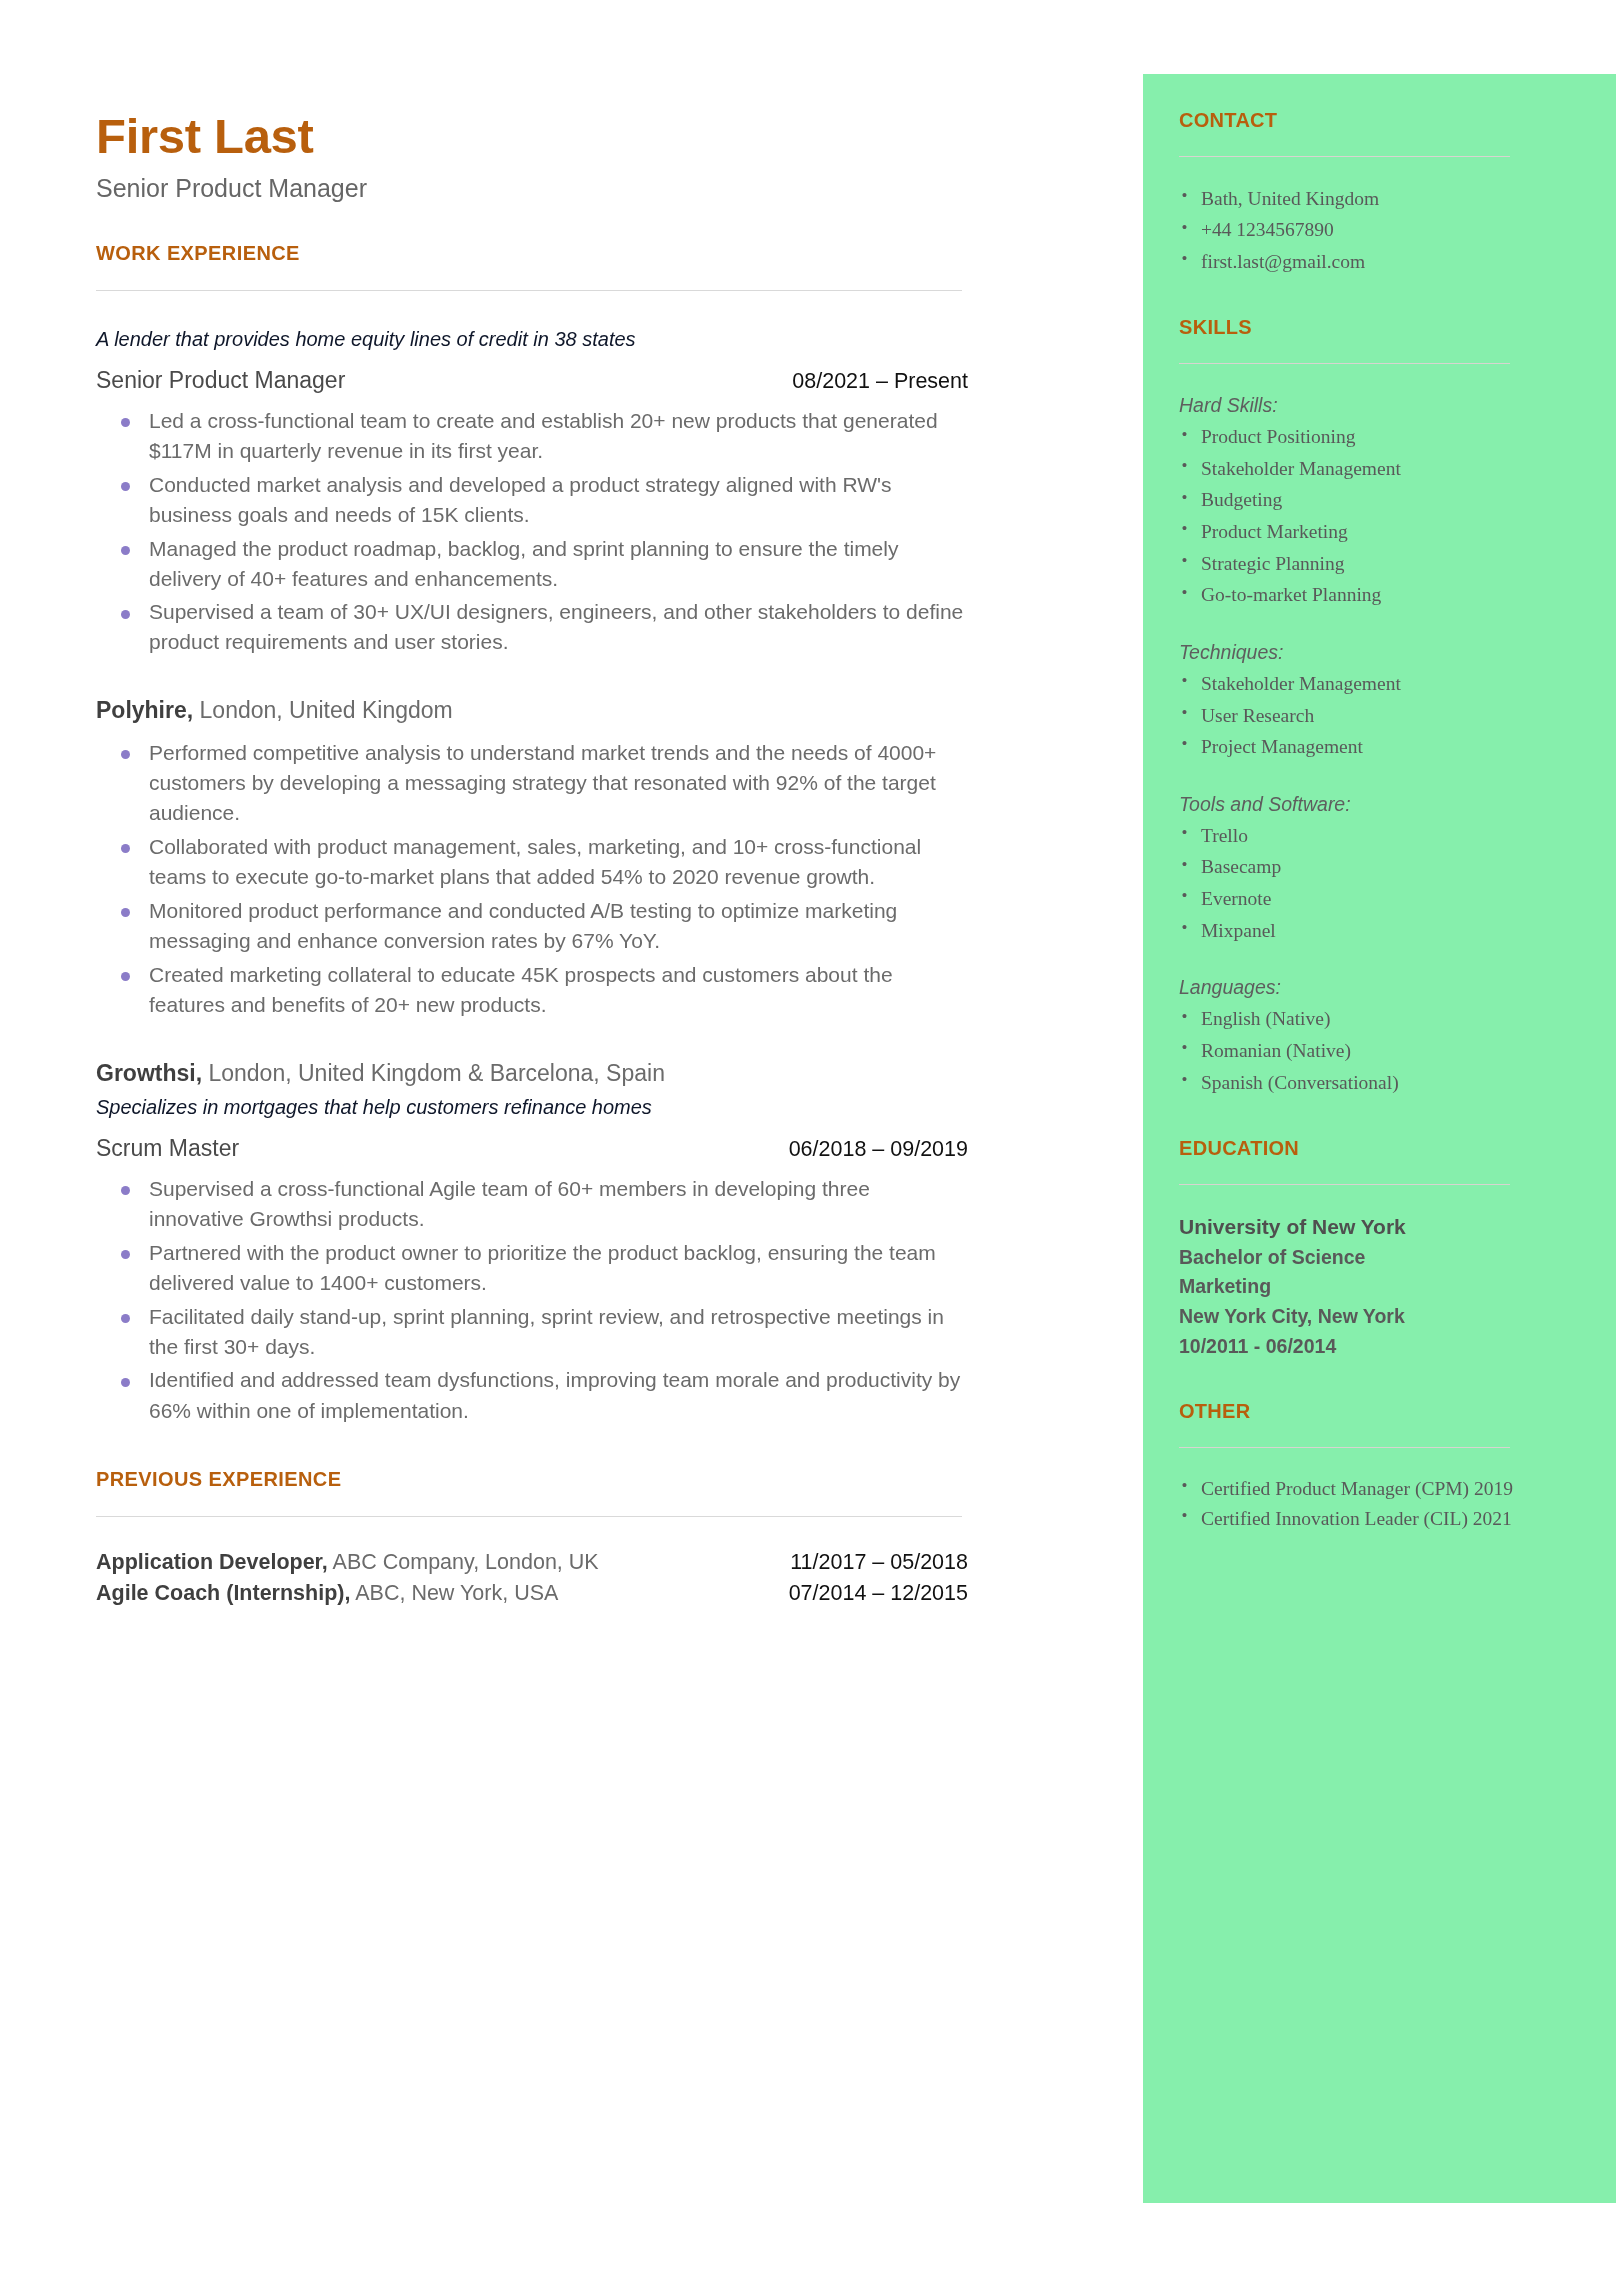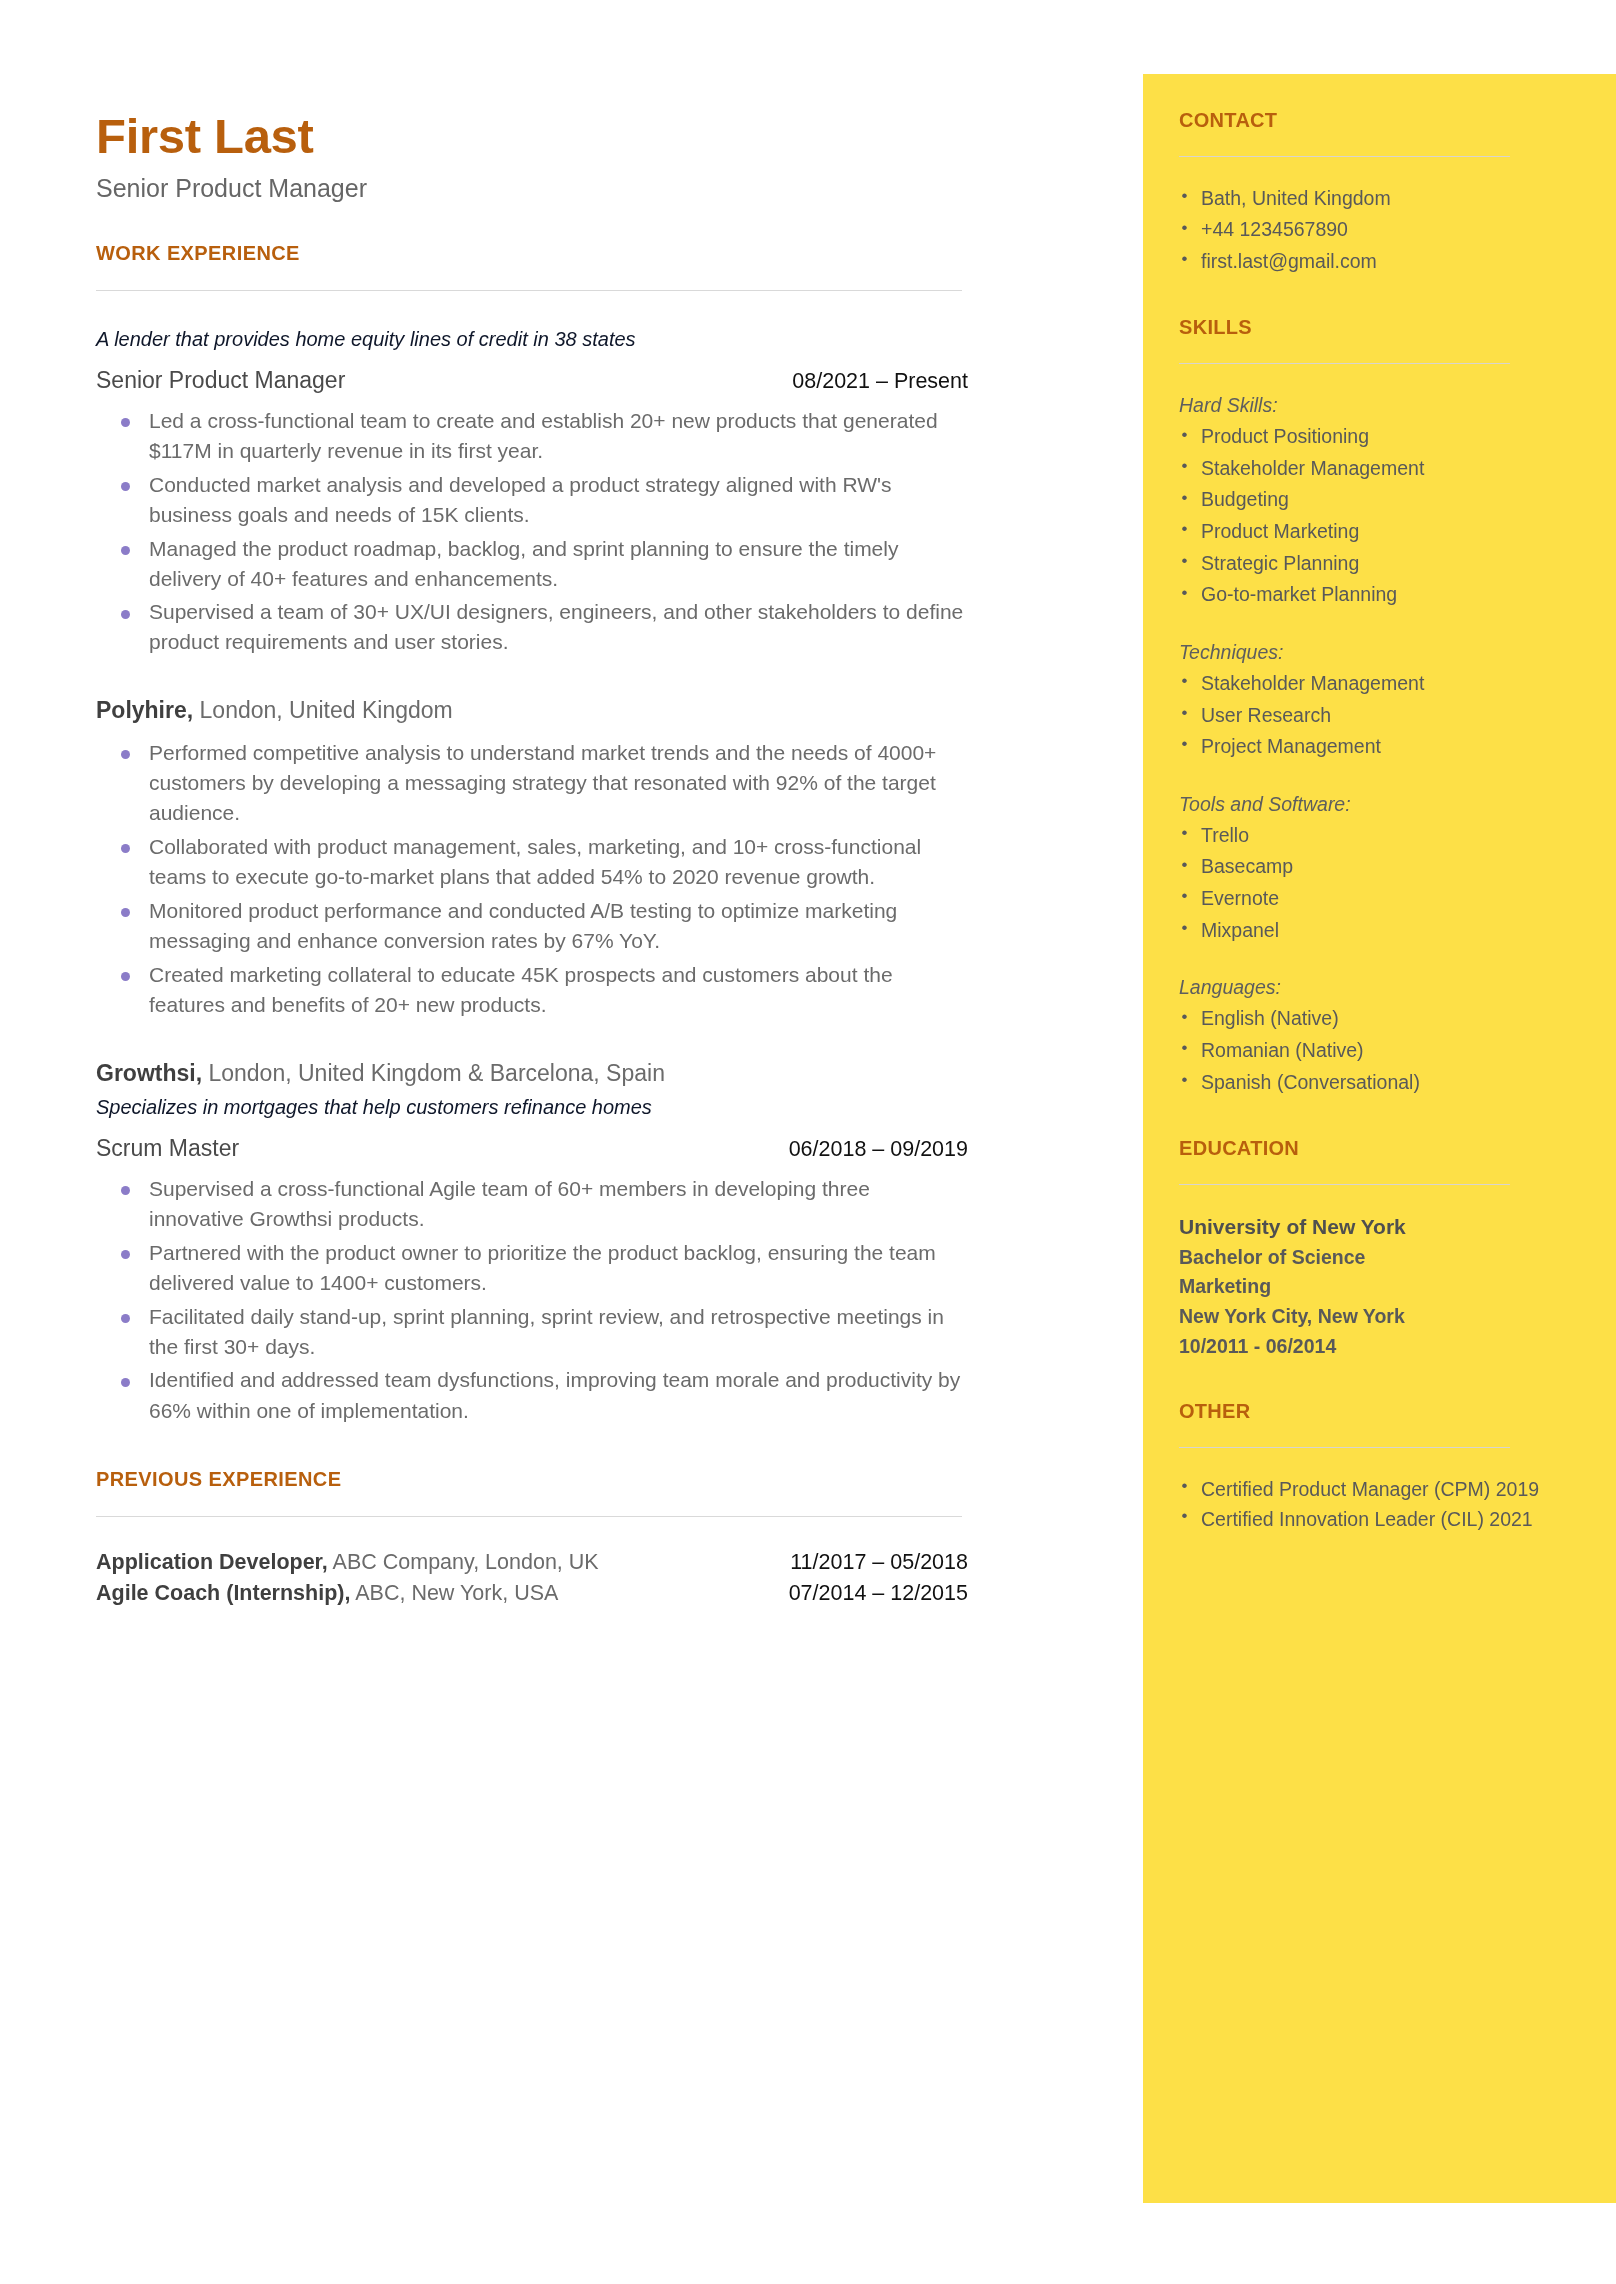--- a/index.html
+++ b/index.html
@@ -19,21 +19,21 @@
     overflow: hidden;
   }
 
   
   .sidebar {
     position: absolute;
     left: 1143px;
     top: 74px;
     width: 473px;
     height: 2129px;
-    background: #fde047;
+    background: #86efac;
     padding: 0;
   }
 
   .sidebar-inner {
     position: absolute;
     left: 36px;
     top: 0;
     width: 371px;
   }
 
@@ -49,20 +49,21 @@
     height: 0.7px;
     background: #d8d4d0;
     width: 331px;
     margin-top: 25px;
   }
 
   .side-list {
     list-style: none;
     margin: 0;
     padding: 0;
+    font-family: Liberation Serif, serif;
   }
 
   .side-li {
     position: relative;
     color: #595959;
     font-size: 19.5px;
     line-height: 1.62;
     padding-left: 22px;
     font-weight: 300;
   }

